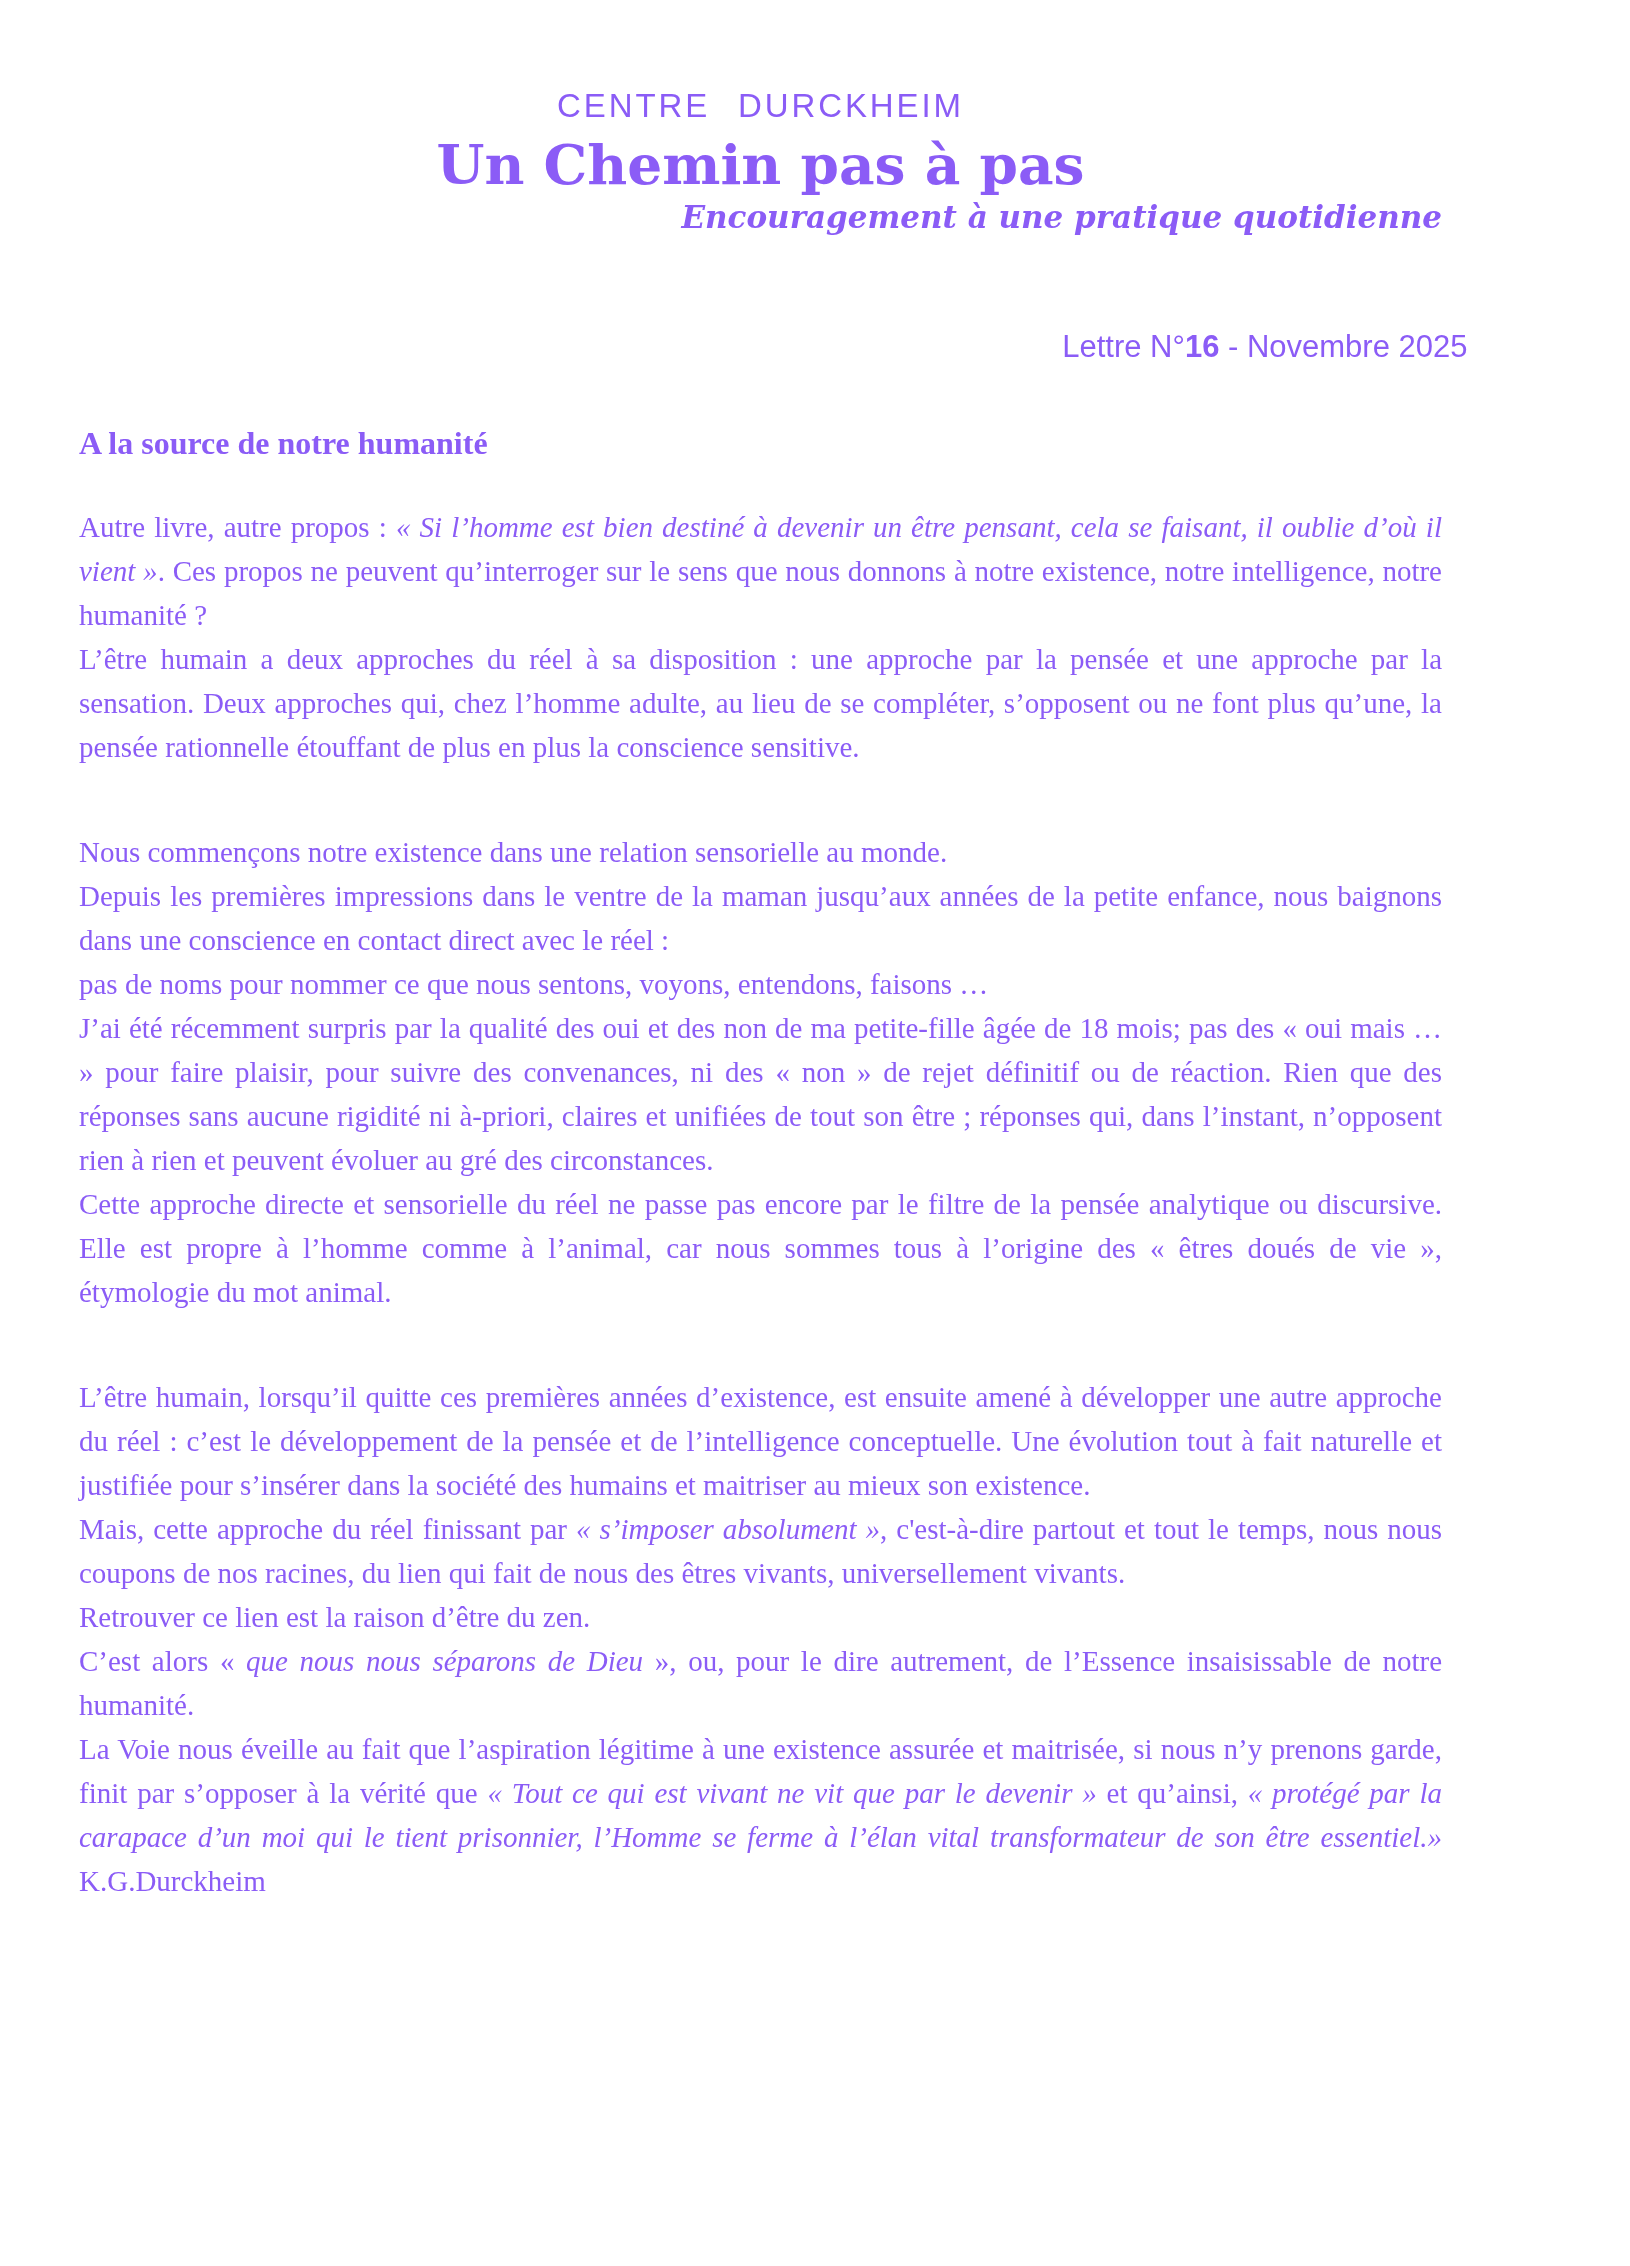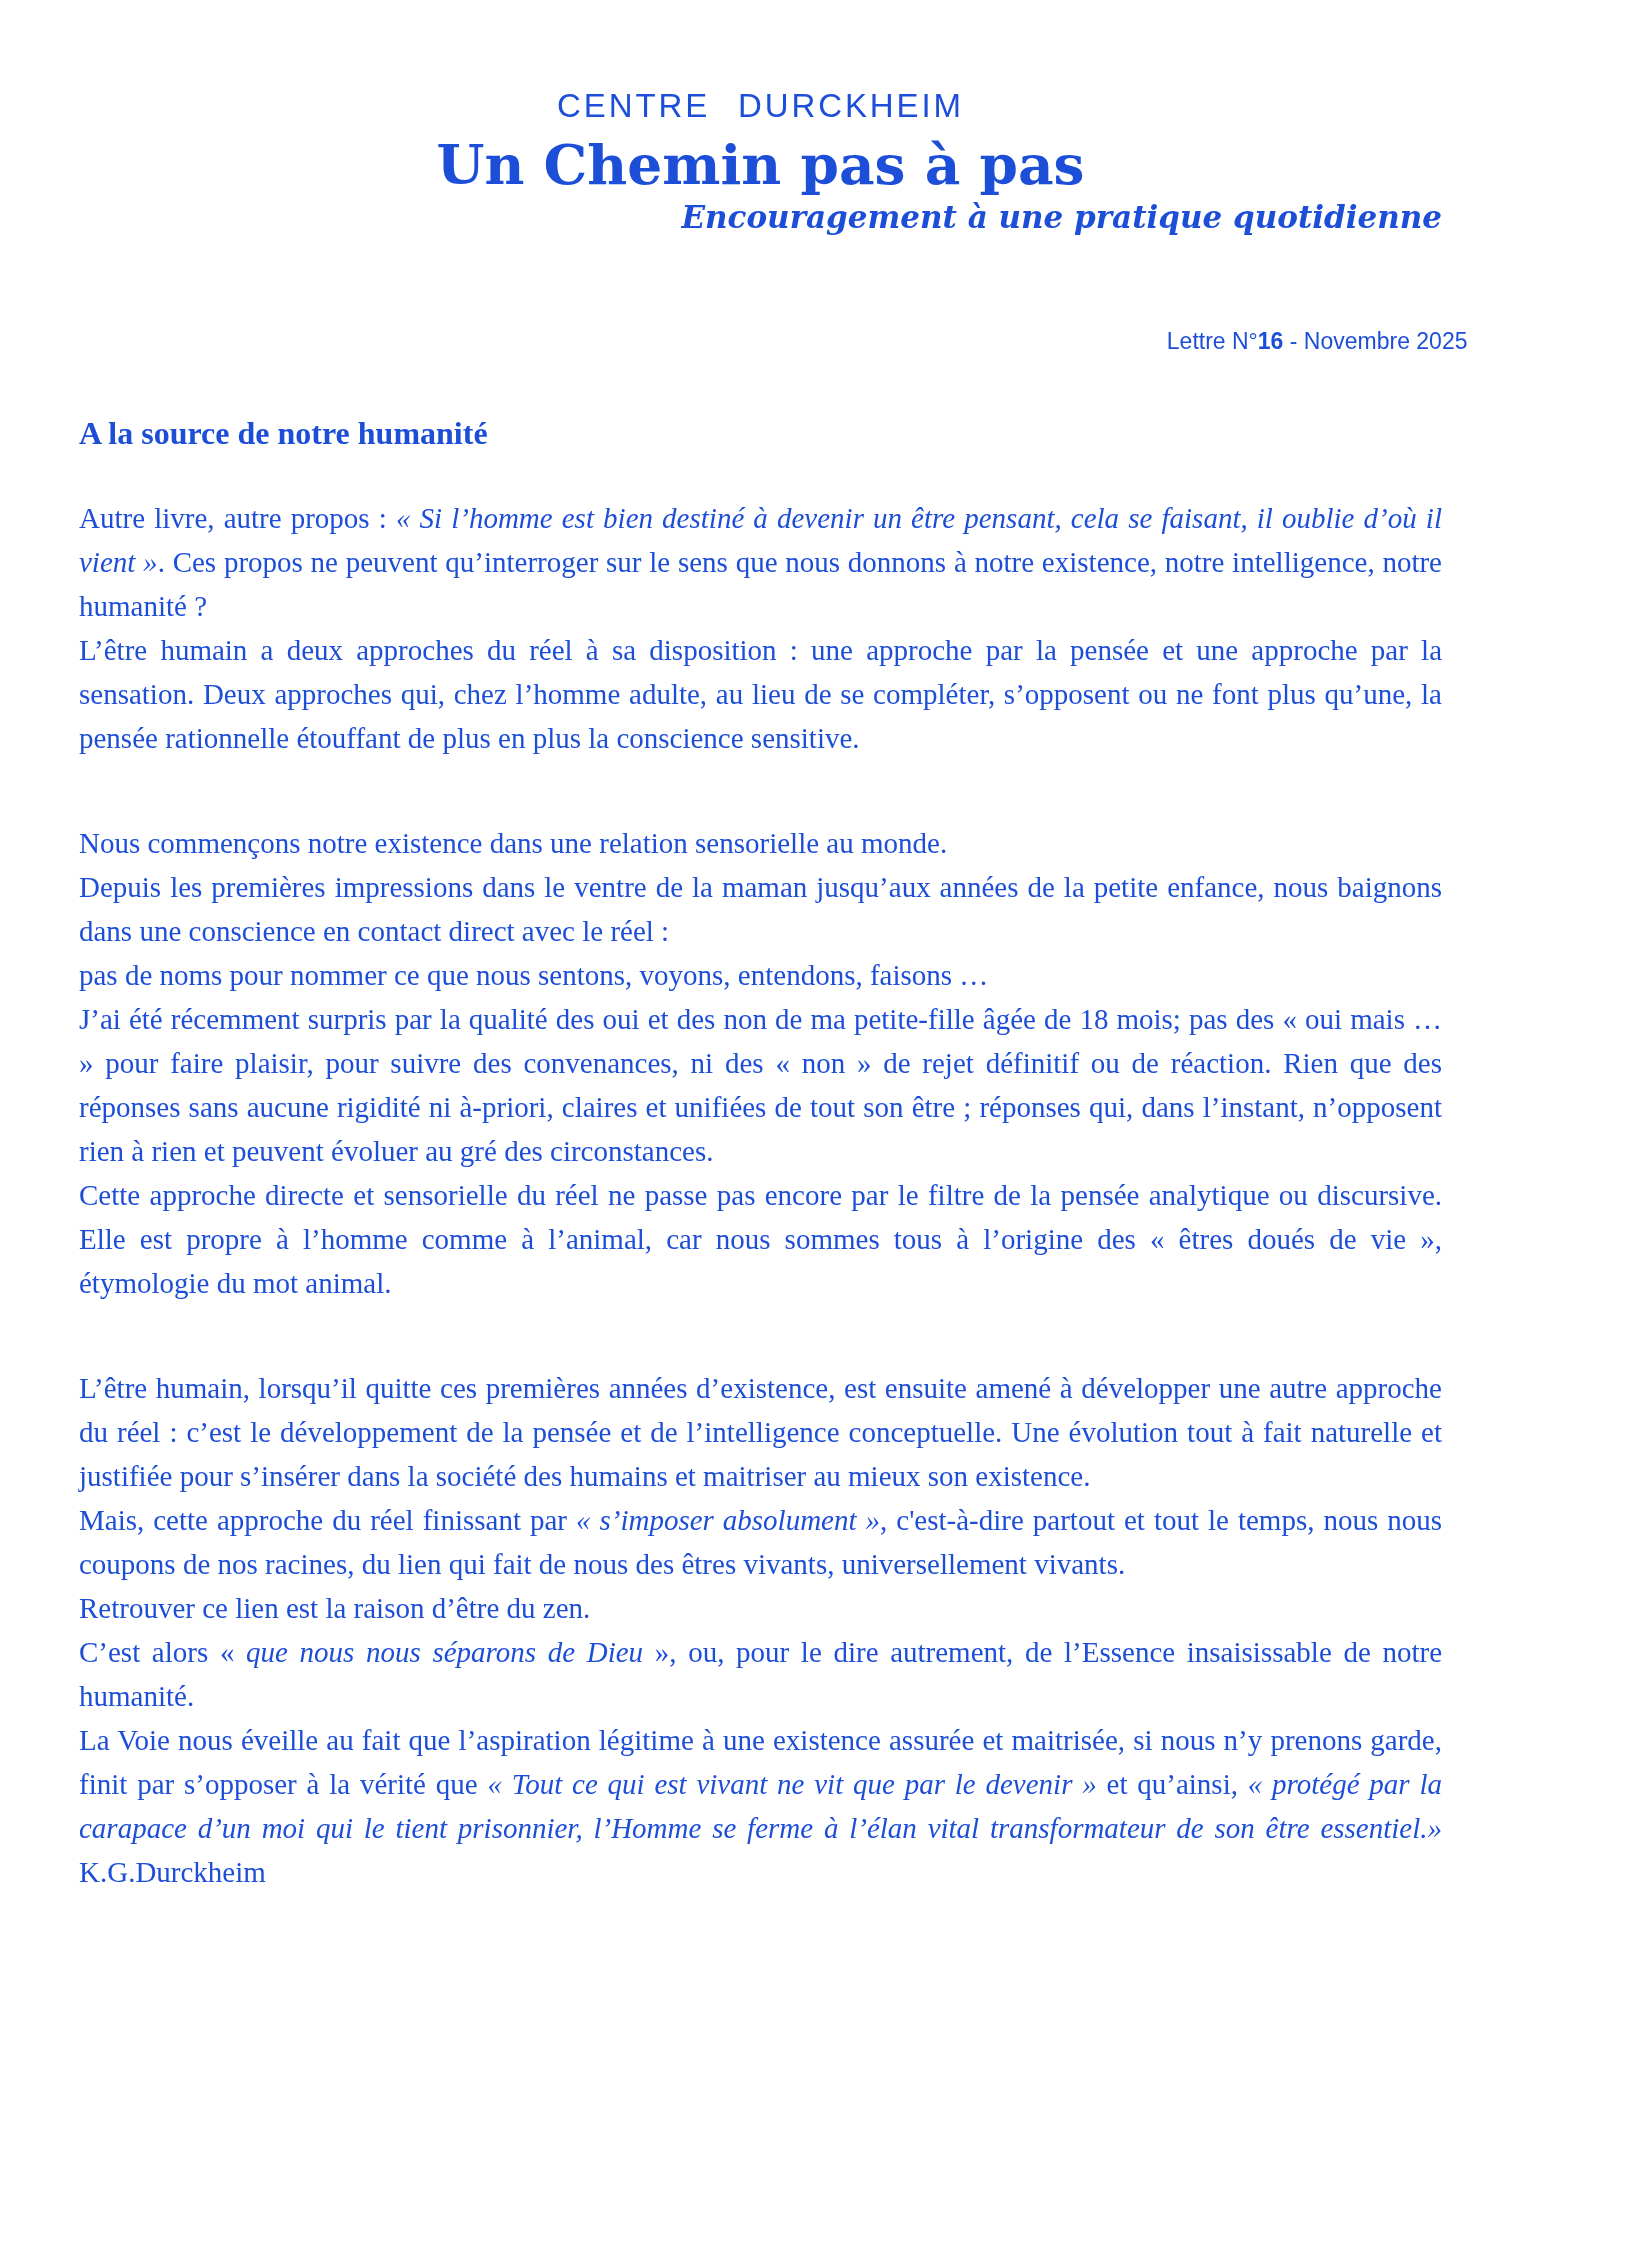--- a/index.html
+++ b/index.html
@@ -1,21 +1,21 @@
 <!DOCTYPE html>
 <html><head>
 <meta charset="utf-8">
 <style>
   html, body { margin: 0; padding: 0; background: #ffffff; }
   .page {
     position: relative;
     width: 1631px;
     height: 2266px;
     background: #ffffff;
-    color: #1d4ed8;
+    color: #8b5cf6;
     overflow: hidden;
   }
   .content {
     padding-left: 79px;
     padding-right: 189px; 
   }
   .letterhead { padding-top: 88px; text-align: center; }
   .org-name {
     font-family: "Liberation Sans", sans-serif;
     font-size: 33px;
@@ -38,21 +38,21 @@
     font-weight: 700;
     font-size: 31px;
     line-height: 1.1;
     text-align: right;
   }
   .meta-line {
     margin-top: 94px;
     margin-right: -25.5px;
     text-align: right;
     font-family: "Liberation Sans", sans-serif;
-    font-size: 23px;
+    font-size: 31px;
     font-weight: 300;
     line-height: 1.2;
   }
   .meta-line .num { font-weight: 700; }
   .section-heading {
     margin-top: 59px;
     font-family: "Liberation Serif", serif;
     font-weight: 700;
     font-size: 32px;
     line-height: 1.2;

